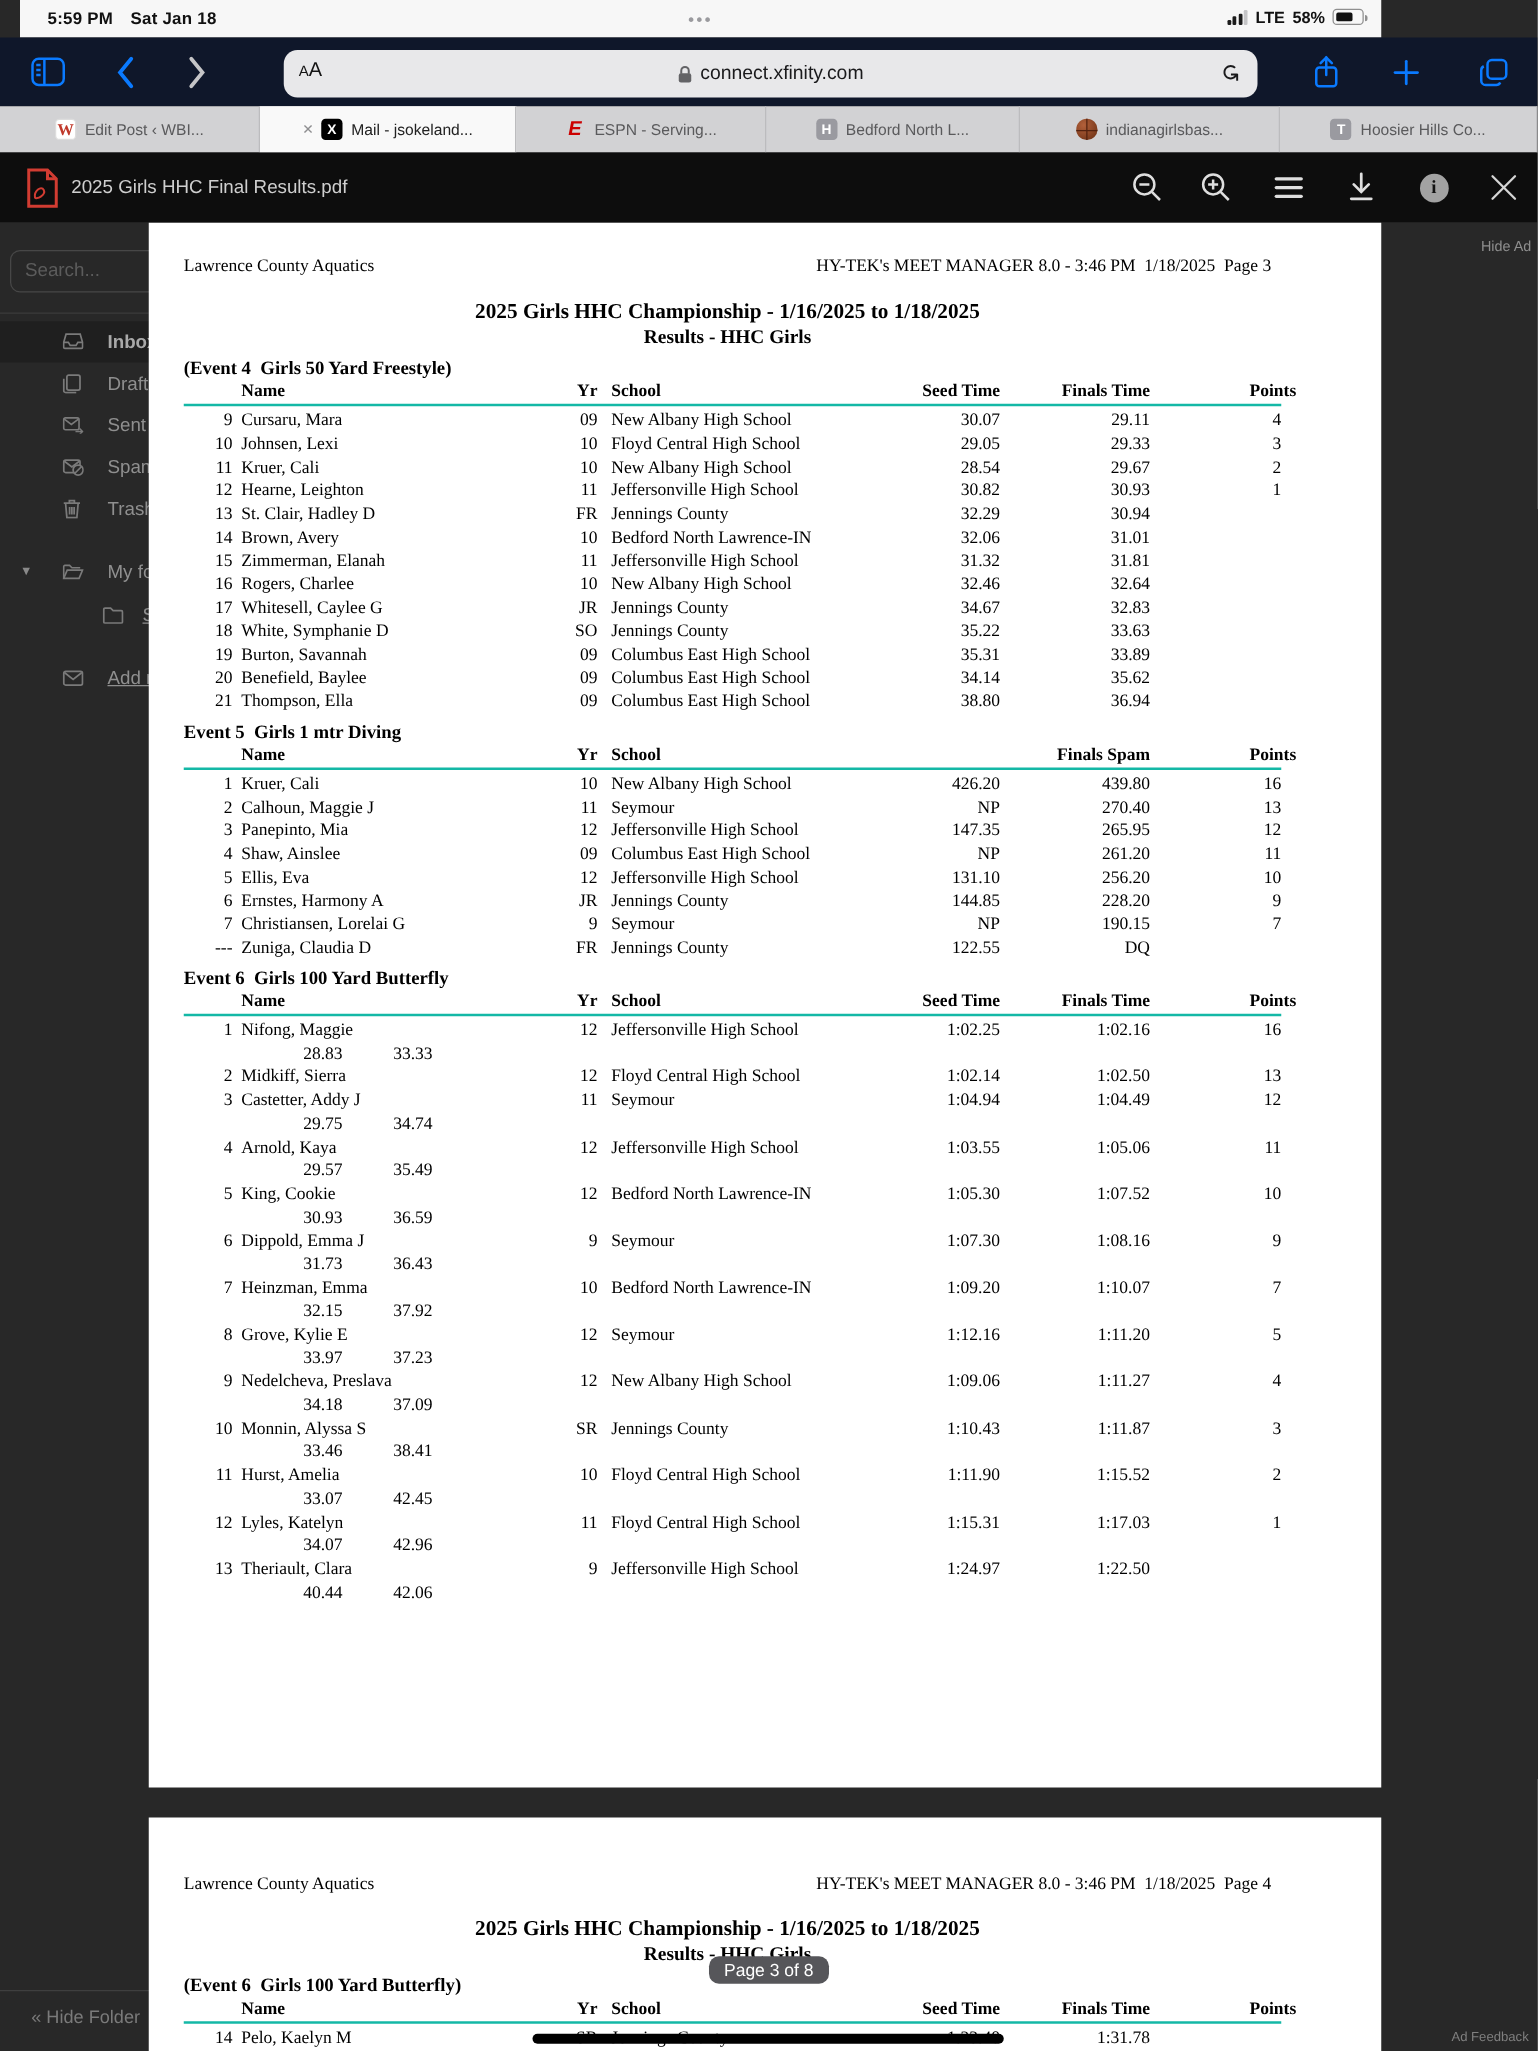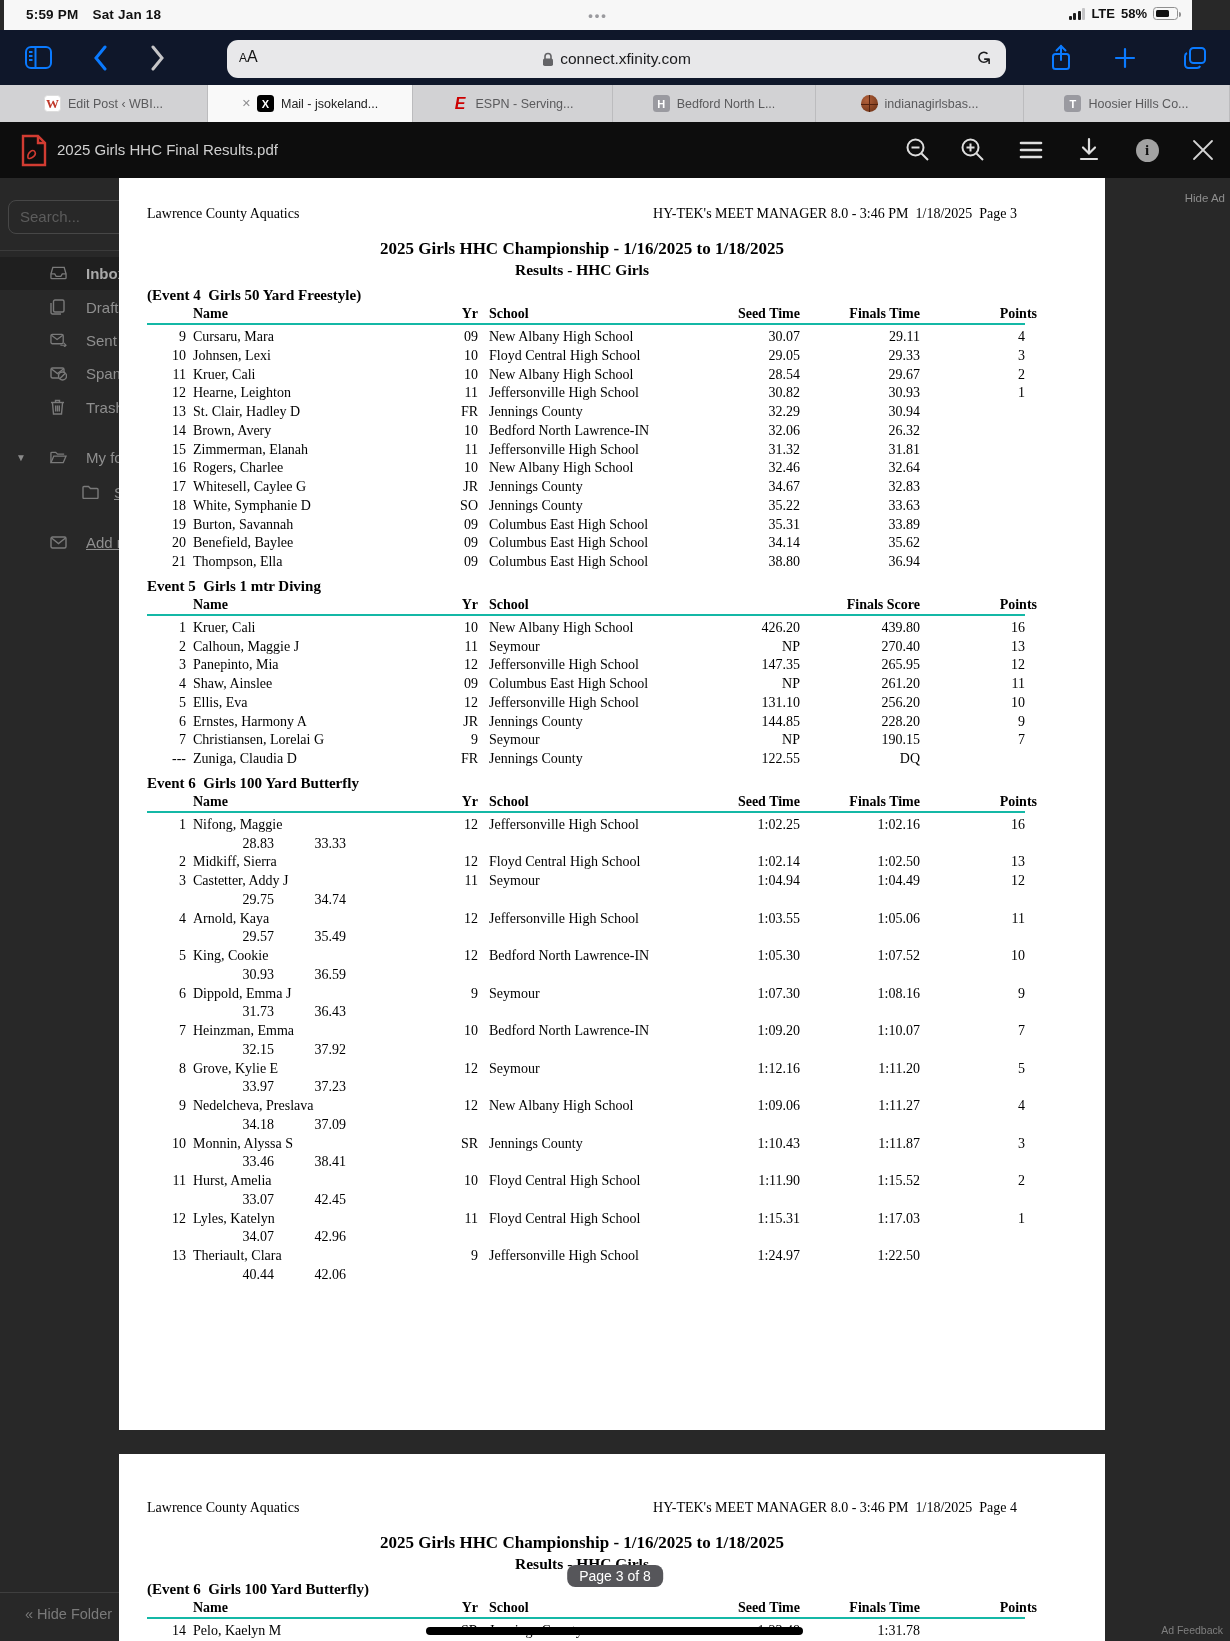--- a/index.html
+++ b/index.html
@@ -1,21 +1,21 @@
 <!DOCTYPE html>
 <html><head>
 <meta charset="utf-8">
 <style>
   * { margin:0; padding:0; box-sizing:border-box; }
   html,body { width:1230px; height:1641px; overflow:hidden; background:#282828;
     font-family:"Liberation Sans", sans-serif; }
   .screen { position:relative; width:1230px; height:1641px; }
 
   
-  .status-bar { position:absolute; left:4px; top:0; width:1188px; height:30px;
+  .status-bar { position:absolute; left:16px; top:0; width:1089px; height:30px;
     background:#f7f7f7; display:flex; align-items:center;padding-left:39px; }
   .sb-left { position:absolute; left:22px; top:7px; font-size:13.5px; font-weight:700; color:#111; letter-spacing:.2px; }
   .sb-left .sb-date { margin-left:14px; }
   .sb-dots { position:absolute; left:50%; transform:translateX(-50%); top:8px;
     color:#9a9a9e; font-size:13px; font-weight:700; letter-spacing:2px; }
   .sb-right { position:absolute; right:14px; top:6px; display:flex; align-items:center; gap:6px;
     font-size:13px; font-weight:600; color:#111; }
   .sig { display:flex; align-items:flex-end; gap:1.5px; height:12px; }
   .sig i { display:block; width:3px; border-radius:1px; background:#1c1c1c; }
   .sig i.off { background:#c4c4c6; }
@@ -430,21 +430,21 @@
                 <span class="c-seed">32.29</span>
                 <span class="c-finals">30.94</span>
                 <span class="c-points"></span>
               </div>
               <div class="trow">
                 <span class="c-place">14</span>
                 <span class="c-name">Brown, Avery</span>
                 <span class="c-yr">10</span>
                 <span class="c-school">Bedford North Lawrence-IN</span>
                 <span class="c-seed">32.06</span>
-                <span class="c-finals">26.32</span>
+                <span class="c-finals">31.01</span>
                 <span class="c-points"></span>
               </div>
               <div class="trow">
                 <span class="c-place">15</span>
                 <span class="c-name">Zimmerman, Elanah</span>
                 <span class="c-yr">11</span>
                 <span class="c-school">Jeffersonville High School</span>
                 <span class="c-seed">31.32</span>
                 <span class="c-finals">31.81</span>
                 <span class="c-points"></span>
@@ -506,21 +506,21 @@
             </div>
           </div>
           <div class="event">
             <div class="event-title">Event 5  Girls 1 mtr Diving</div>
             <div class="trow thead">
               <span class="c-place"></span>
               <span class="c-name">Name</span>
               <span class="c-yr">Yr</span>
               <span class="c-school">School</span>
               <span class="c-seed"></span>
-              <span class="c-finals">Finals Score</span>
+              <span class="c-finals">Finals Spam</span>
               <span class="c-points">Points</span>
             </div>
             <div class="rows">
               <div class="trow">
                 <span class="c-place">1</span>
                 <span class="c-name">Kruer, Cali</span>
                 <span class="c-yr">10</span>
                 <span class="c-school">New Albany High School</span>
                 <span class="c-seed">426.20</span>
                 <span class="c-finals">439.80</span>

